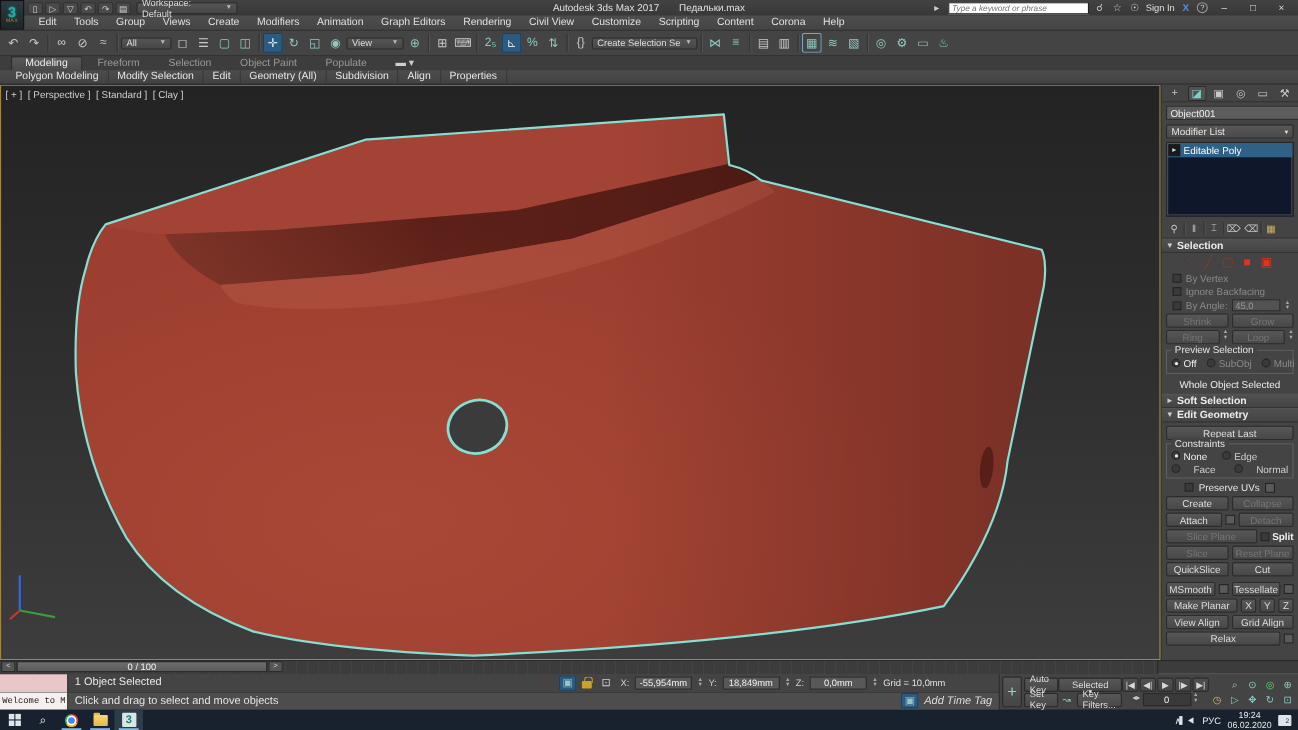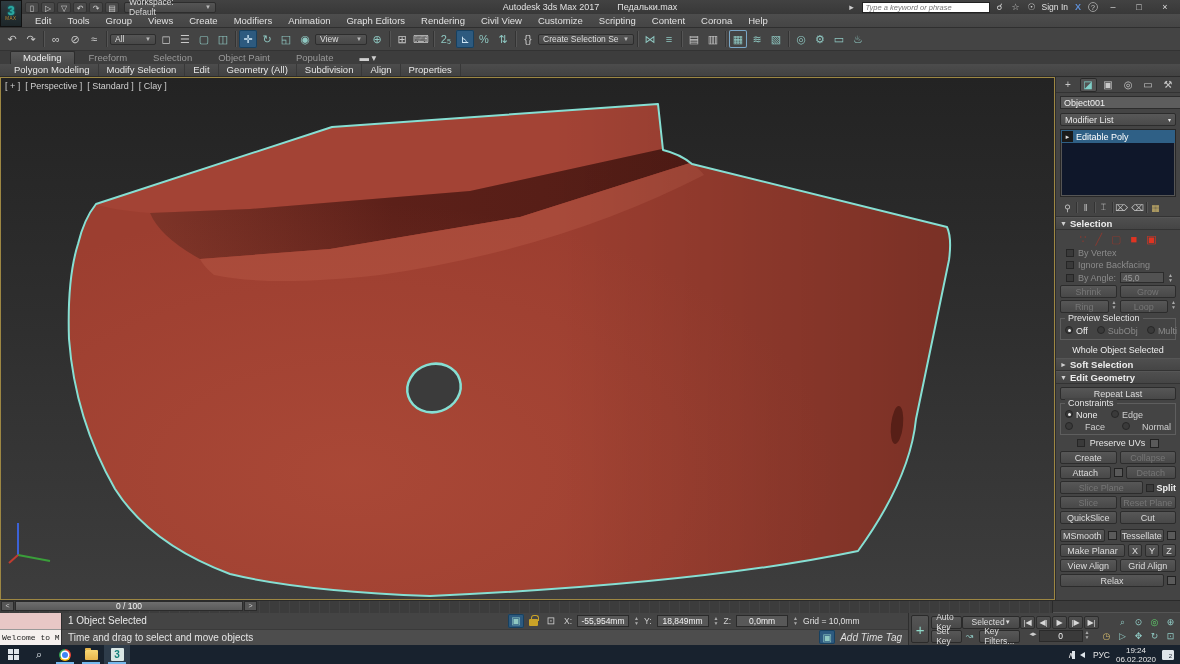--- a/index.html
+++ b/index.html
@@ -482,33 +482,33 @@
       <span class="spin">▲<br>▼</span>
       <span class="coordlab">Y:</span>
       <input class="coordfield" value="18,849mm" style="">
       <span class="spin">▲<br>▼</span>
       <span class="coordlab">Z:</span>
       <input class="coordfield" value="0,0mm" style="">
       <span class="spin">▲<br>▼</span>
       <span class="coordlab" style="color:#e2e2e2;">Grid = 10,0mm</span>
     </div>
     <div class="srow prompt">
-      <span style="color:#e4e4e4;">Time and drag to select and move objects</span>
+      <span style="color:#e4e4e4;">Click and drag to select and move objects</span>
       <span style="margin-left:auto;" class="ic-btn on">▣</span>
       <span style="color:#dedede;font-style:italic;">Add Time Tag</span>
     </div>
   </div>
   <div id="anim-cluster">
     <div id="bigkey">+</div>
     <div class="ak-col" style="width:46px;">
       <span class="akbtn">Auto Key</span>
       <span class="akbtn">Set Key</span>
     </div>
     <div class="ak-col" style="width:86px;">
-      <span class="akbtn" style="">
+      <span class="akbtn" style="justify-content:space-between;flex-direction:column;">
         <span>Selected</span>
           <span style="font-size:6px;">▼</span>
       </span>
       <span class="row" style="gap:2px;">
         <span class="nav-ic">↝</span>
         <span class="akbtn" style="flex:1;">Key Filters...</span>
       </span>
     </div>
     <div class="ak-col" style="width:108px;">
       <span class="row" style="gap:1px;justify-content:center;">

